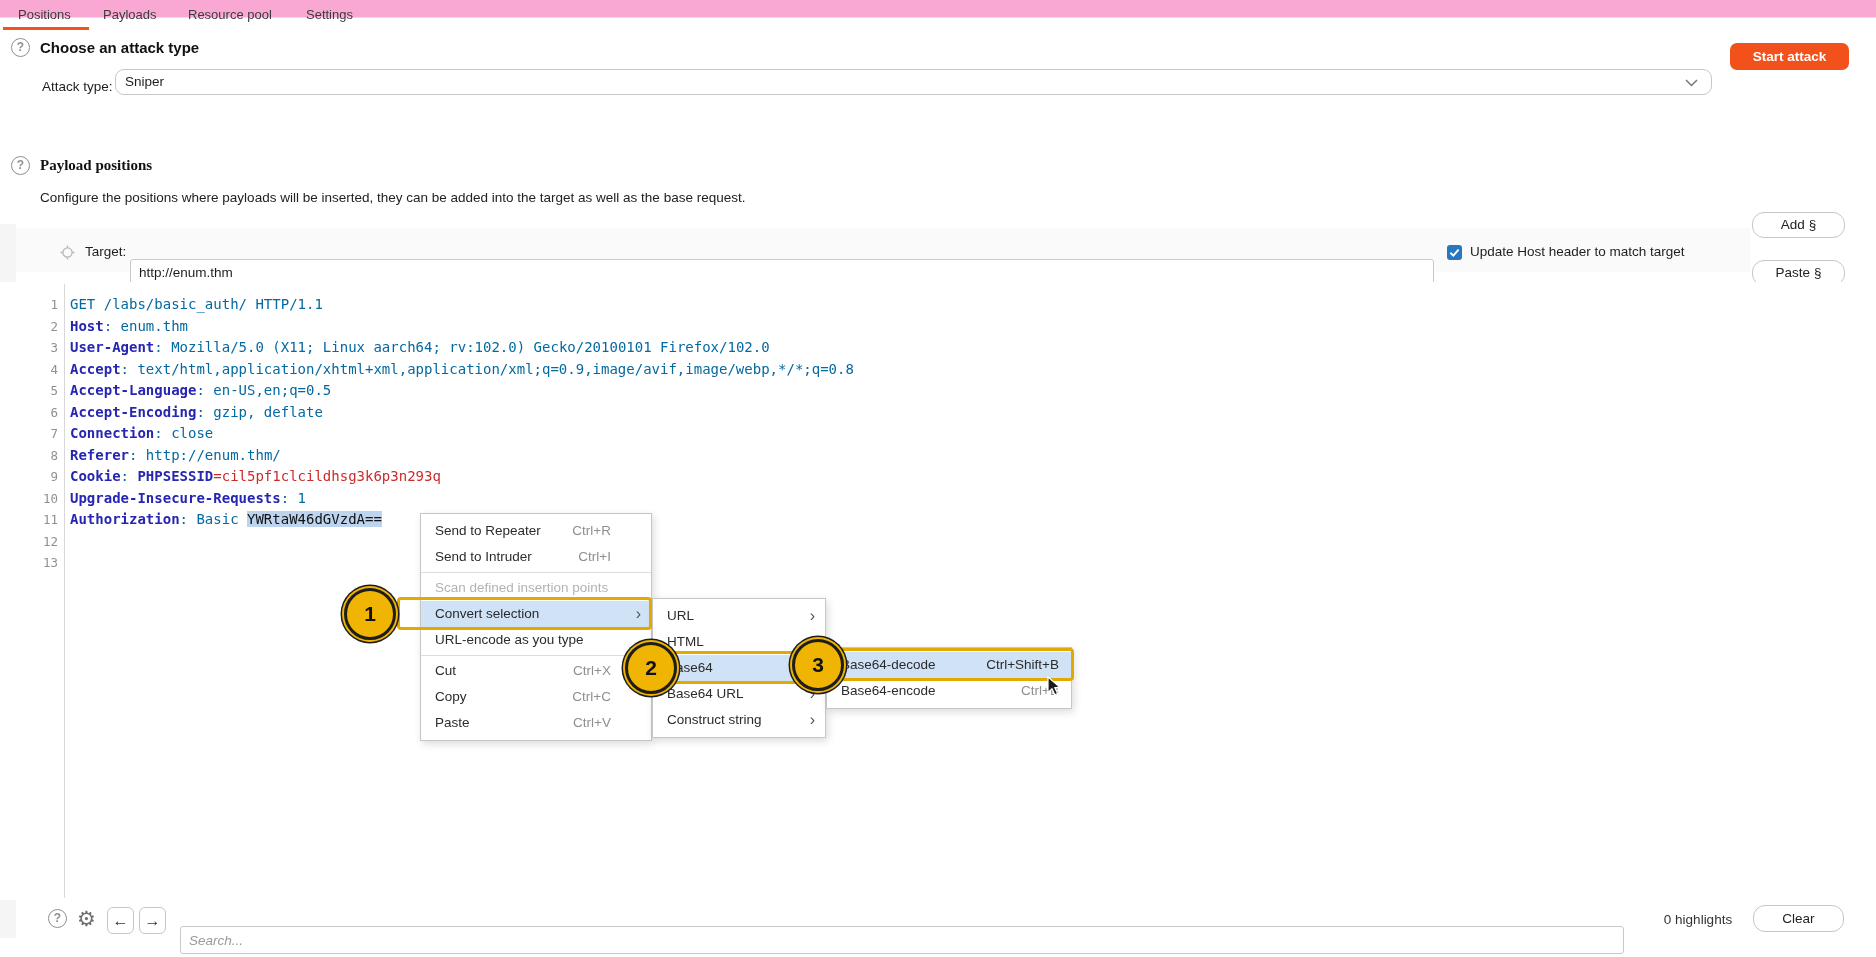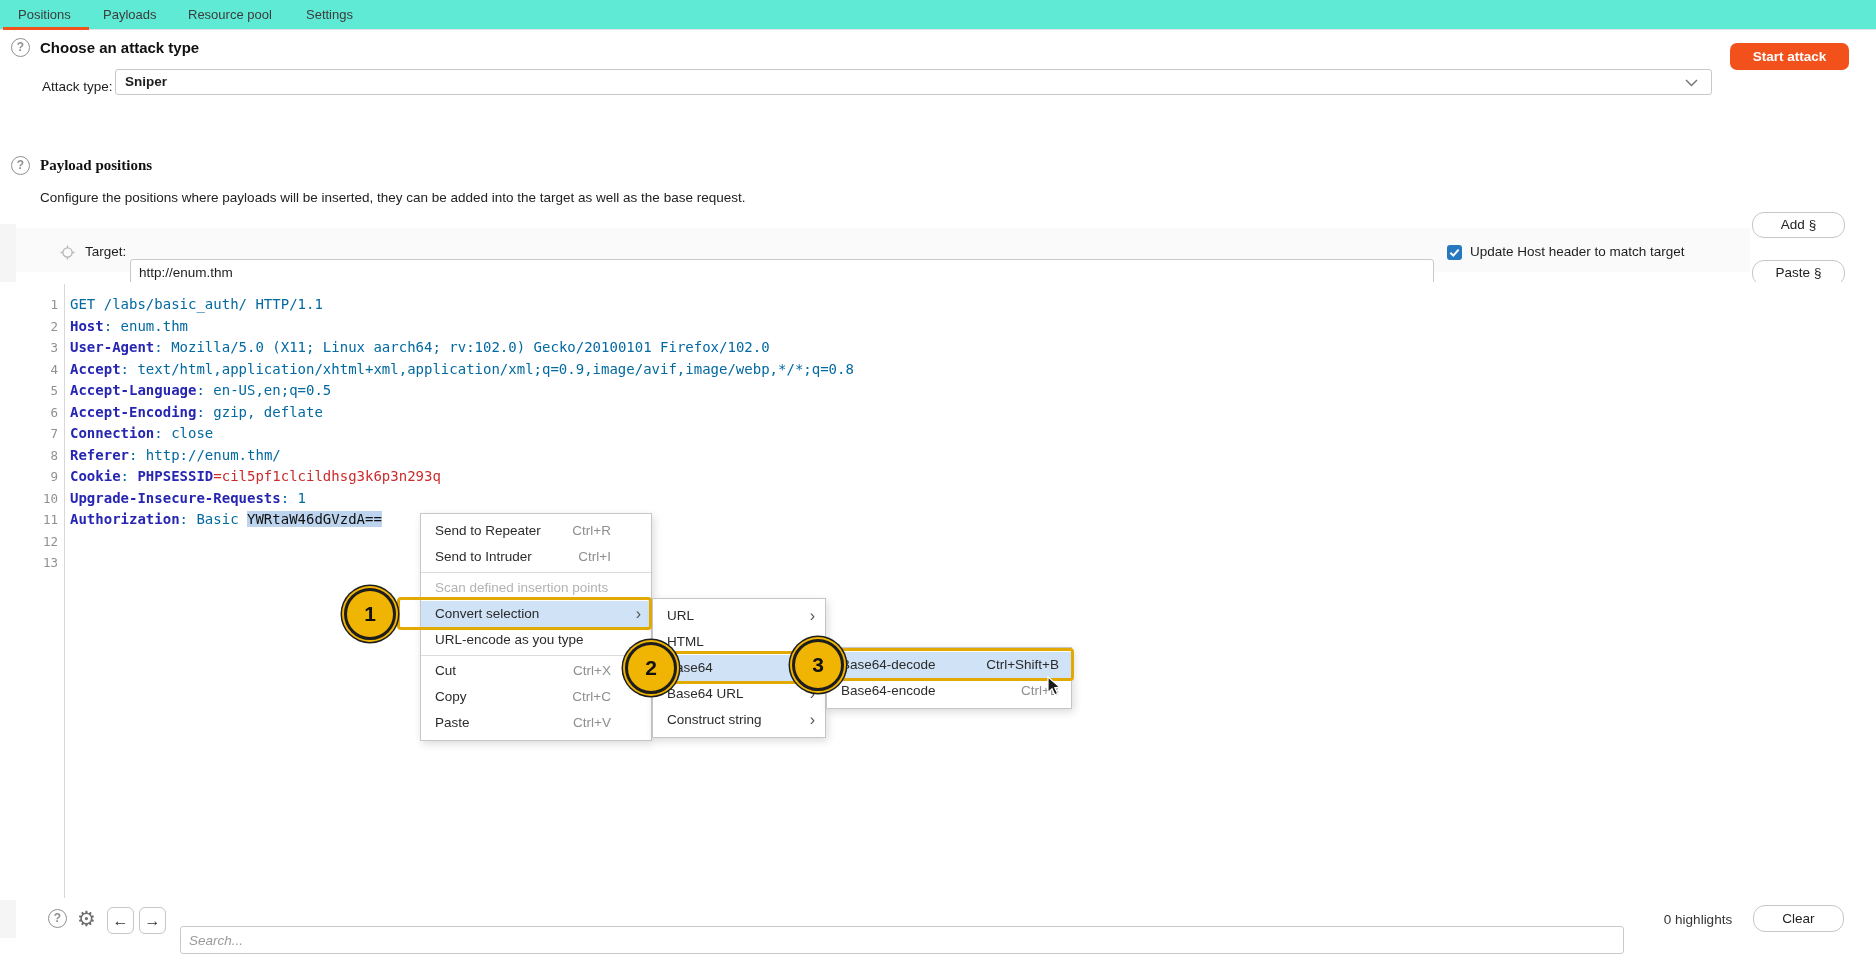--- a/index.html
+++ b/index.html
@@ -4,34 +4,34 @@
 <style>
   * { margin:0; padding:0; box-sizing:border-box; }
   html,body { background:#fff; }
   .app {
     position:relative; width:1876px; height:957px; overflow:hidden;
     font-family:"Liberation Sans", sans-serif; color:#1e1e1e; background:#fff;
   }
   .abs { position:absolute; }
 
   
-  .tabbar { position:absolute; left:0; top:0; width:1876px; height:30px; border-bottom:1px solid #e2e2e2; background:#5eead4; }
+  .tabbar { position:absolute; left:0; top:0; width:1876px; height:18px; border-bottom:1px solid #e2e2e2; background:#f9a8d4; }
   .tab { position:absolute; top:0; height:29px; line-height:29px; font-size:13px; color:#3c3c3c; cursor:default; }
   .tab-underline { position:absolute; left:3px; top:27px; width:86px; height:3px; background:#f2521b; }
 
   
   .help-ic { position:absolute; width:19px; height:19px; border:1.5px solid #8f8f8f; border-radius:50%;
              color:#8f8f8f; font-size:12px; font-weight:bold; text-align:center; line-height:16px; }
   .sec-title { position:absolute; font-size:15px; font-weight:bold; color:#111; }
   .sec-desc { position:absolute; font-size:13.5px; color:#222; }
 
   .btn-primary { position:absolute; background:#f2511c; color:#fff; font-weight:bold; font-size:13.5px;
                  border-radius:7px; text-align:center; line-height:27px; cursor:pointer; }
-  .select { position:absolute; height:26px; border:1px solid #c8c8c8; border-radius:3px; background:#fff;
-            font-size:13.5px; line-height:24px; padding-left:9px; color:#1d1d1d;font-weight:bold; }
+  .select { position:absolute; height:26px; border:1px solid #c8c8c8; border-radius:9px; background:#fff;
+            font-size:13.5px; line-height:24px; padding-left:9px; color:#1d1d1d; }
   .lbl { position:absolute; font-size:13.5px; color:#1e1e1e; }
 
   
   .target-row-bg { position:absolute; left:16px; top:228px; width:1734px; height:44px; background:#fafafa; }
   .left-strip { position:absolute; left:0; top:224px; width:16px; height:714px; background:#f5f5f5; }
   .text-input { position:absolute; border:1px solid #c9c9c9; border-radius:3px; background:#fff;
                 font-family:"Liberation Sans", sans-serif; font-size:13.5px; color:#1d1d1d; padding:0 8px; outline:none;margin-top:20px; }
   .checkbox { position:absolute; width:15px; height:15px; background:#2878bf; border-radius:3px; }
   .btn-side { position:absolute; left:1752px; width:93px; height:26px; background:#fff; border:1px solid #c6c6c6;
               border-radius:12px; font-size:13.5px; color:#222; text-align:center; line-height:24px; cursor:pointer; }

